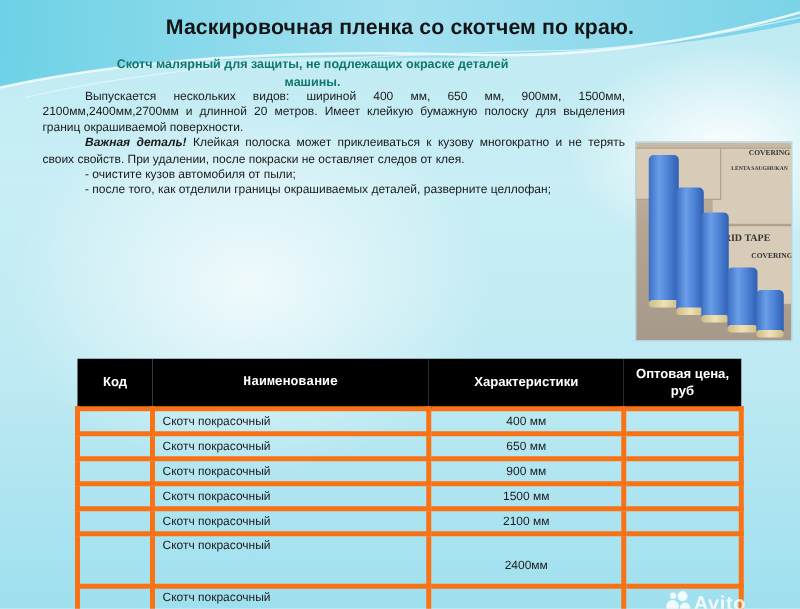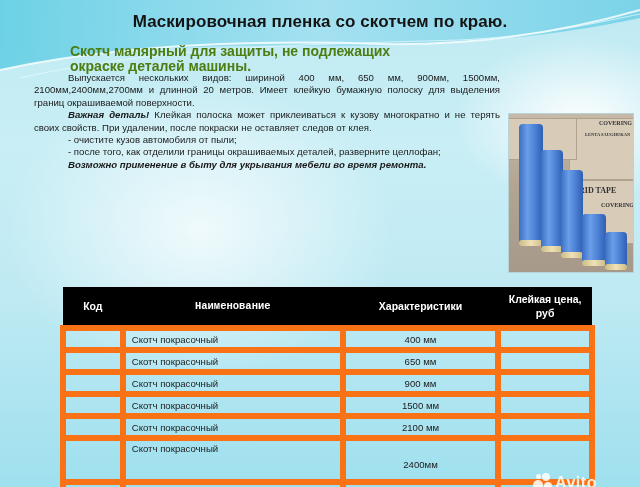--- a/index.html
+++ b/index.html
@@ -13,22 +13,22 @@
       color: #111;
     }
     .wave {
       position: absolute; left: 0; top: 0; width: 640px; height: 120px; pointer-events: none;
     }
     .title {
       position: absolute; left: 0; width: 640px; top: 12px; text-align: center;
       font-size: 17px; font-weight: bold; color: #141414; letter-spacing: 0.1px;
     }
     .subtitle {
-      position: absolute; left: 70px; width: 360px; top: 44px; text-align: left;
-      font-size: 14px; font-weight: bold; line-height: 15px; color: #4d7c0f;
+      position: absolute; left: 70px; width: 360px; top: 44px; text-align: center;
+      font-size: 10px; font-weight: bold; line-height: 15px; color: #0f766e;
     }
     .body-text {
       position: absolute; left: 34px; width: 466px; top: 72px;
       font-size: 9.6px; line-height: 12.4px; color: #1a1a1a; text-align: justify;
     }
     .body-text p { margin: 0; text-indent: 34px; }
     .body-text p.noindent { text-indent: 0; padding-left: 34px; }
     .body-text b i { font-weight: bold; }
     .photo {
       position: absolute; left: 508px; top: 113px; width: 124px; height: 158px;
@@ -44,21 +44,21 @@
     .photo .tape { position: absolute; height: 6px; border-radius: 3px; background: linear-gradient(90deg,#cdbb86,#efe2b6,#cdbb86); }
     table.prices {
       position: absolute; left: 60px; top: 287px; width: 535px;
       border-collapse: collapse; font-size: 9.6px; color: #1b1b1b;
     }
     table.prices th {
       background: #000; color: #fff; font-weight: bold; font-size: 10.5px;
       height: 38px; padding: 0 4px; line-height: 14px;
     }
     table.prices td {
-      border: 6px solid #f97316; height: 16px; padding: 0 6px; vertical-align: middle;
+      border: 4px solid #f97316; height: 16px; padding: 0 6px; vertical-align: middle;
     }
     table.prices td.tall { height: 30px; }
     table.prices td.name-tall { vertical-align: top; padding-top: 2px; }
     table.prices td.spec { text-align: center; margin-left: 48px; }
     table.prices td.spec-tall { text-align: center; padding-top: 8px; }
     .col-code { width: 52px; }
     .col-name { width: 213px; font-family: Liberation Mono, monospace; }
     .col-spec { width: 148px; }
     .col-price { width: 86px; }
     .watermark {
@@ -85,21 +85,20 @@
 </svg>
 
 <div class="title">Маскировочная пленка со скотчем по краю.</div>
 <div class="subtitle">Скотч малярный для защиты, не подлежащих окраске деталей машины.</div>
 
 <div class="body-text">
   <p>Выпускается нескольких видов: шириной 400 мм, 650 мм, 900мм, 1500мм, 2100мм,2400мм,2700мм и длинной 20 метров. Имеет клейкую бумажную полоску для выделения границ окрашиваемой поверхности.</p>
   <p><b><i>Важная деталь!</i></b><span> Клейкая полоска может приклеиваться к кузову многократно и не терять своих свойств. При удалении, после покраски не оставляет следов от клея.</span></p>
   <p class="noindent">- очистите кузов автомобиля  от пыли;</p>
   <p class="noindent">- после того, как отделили границы окрашиваемых  деталей, разверните целлофан;</p>
-  <p><b><i>Возможно применение  в быту для укрывания мебели во время ремонта.</i></b></p>
 </div>
 
 <div class="photo" title="Рулоны синей маскировочной пленки на фоне коробок">
   <div class="box" style="left:60px;top:4px;width:64px;height:60px;"></div>
   <div class="box" style="left:-4px;top:4px;width:70px;height:40px;"></div>
   <div class="box" style="left:58px;top:66px;width:68px;height:62px;"></div>
   <div class="lbl" style="left:90px;top:6px;">COVERING</div>
   <div class="lbl" style="left:76px;top:18px;font-size:4.5px;">LENTA SAUGHUKAN</div>
   <div class="lbl" style="left:70px;top:72px;font-size:8px;">RID TAPE</div>
   <div class="lbl" style="left:92px;top:88px;">COVERING</div>
@@ -114,21 +113,21 @@
   <div class="roll" style="left:96px;top:118px;width:22px;height:36px;"></div>
   <div class="tape" style="left:96px;top:150px;width:22px;"></div>
 </div>
 
 <table class="prices">
   <thead>
     <tr>
       <th class="col-code">Код</th>
       <th class="col-name">Наименование</th>
       <th class="col-spec">Характеристики</th>
-      <th class="col-price">Клейкая цена, руб</th>
+      <th class="col-price">Оптовая цена, руб</th>
     </tr>
   </thead>
   <tbody>
     <tr>
       <td></td>
       <td>Скотч покрасочный</td>
       <td class="spec">400 мм</td>
       <td></td>
     </tr>
     <tr>

